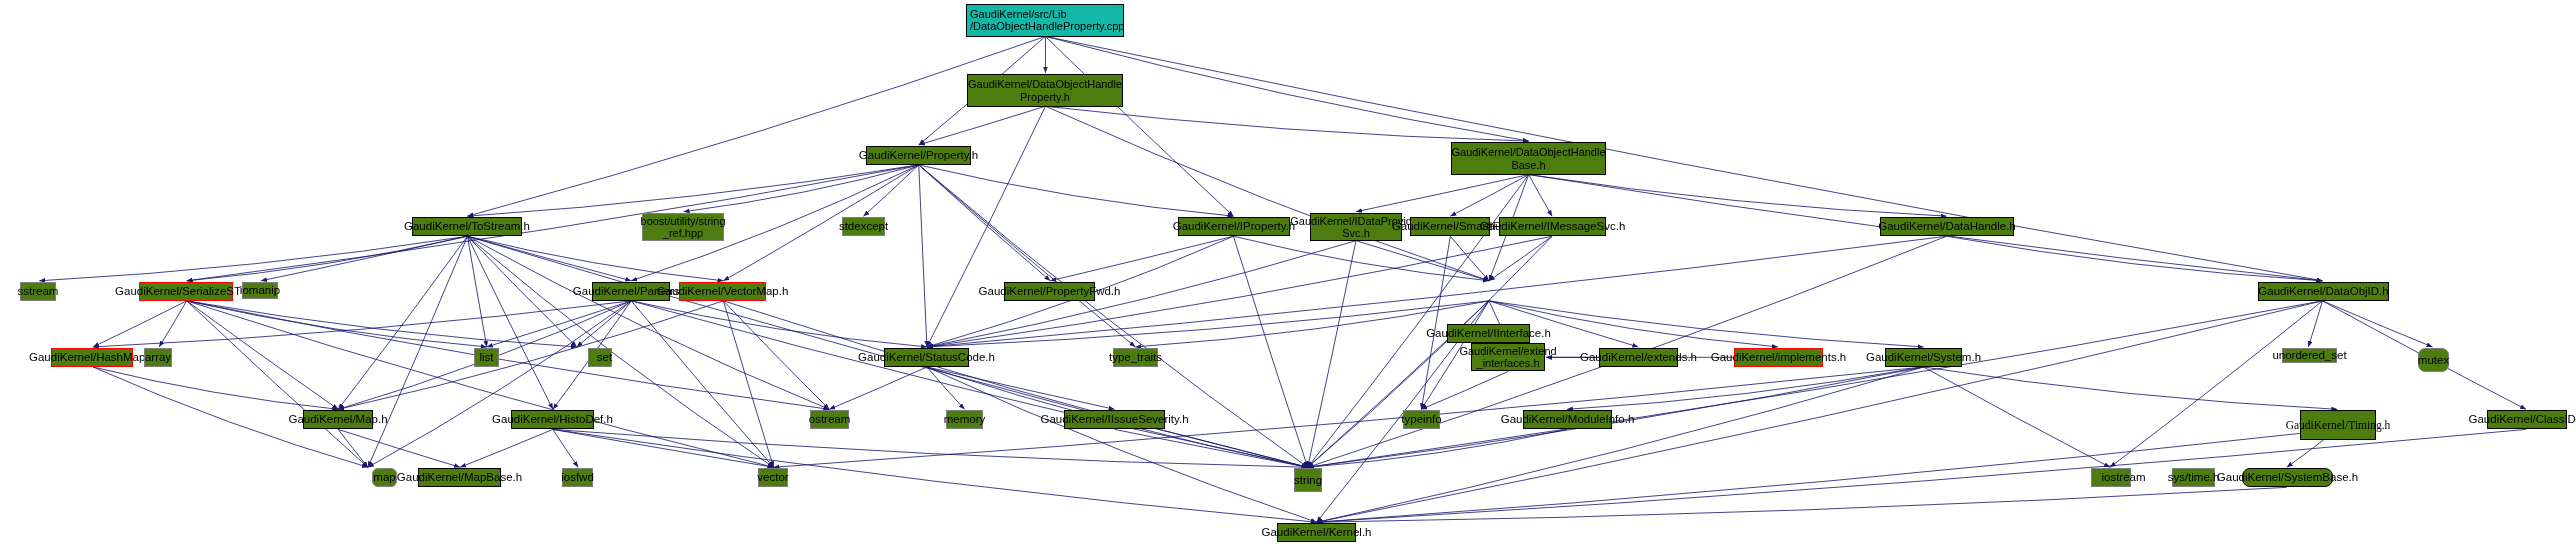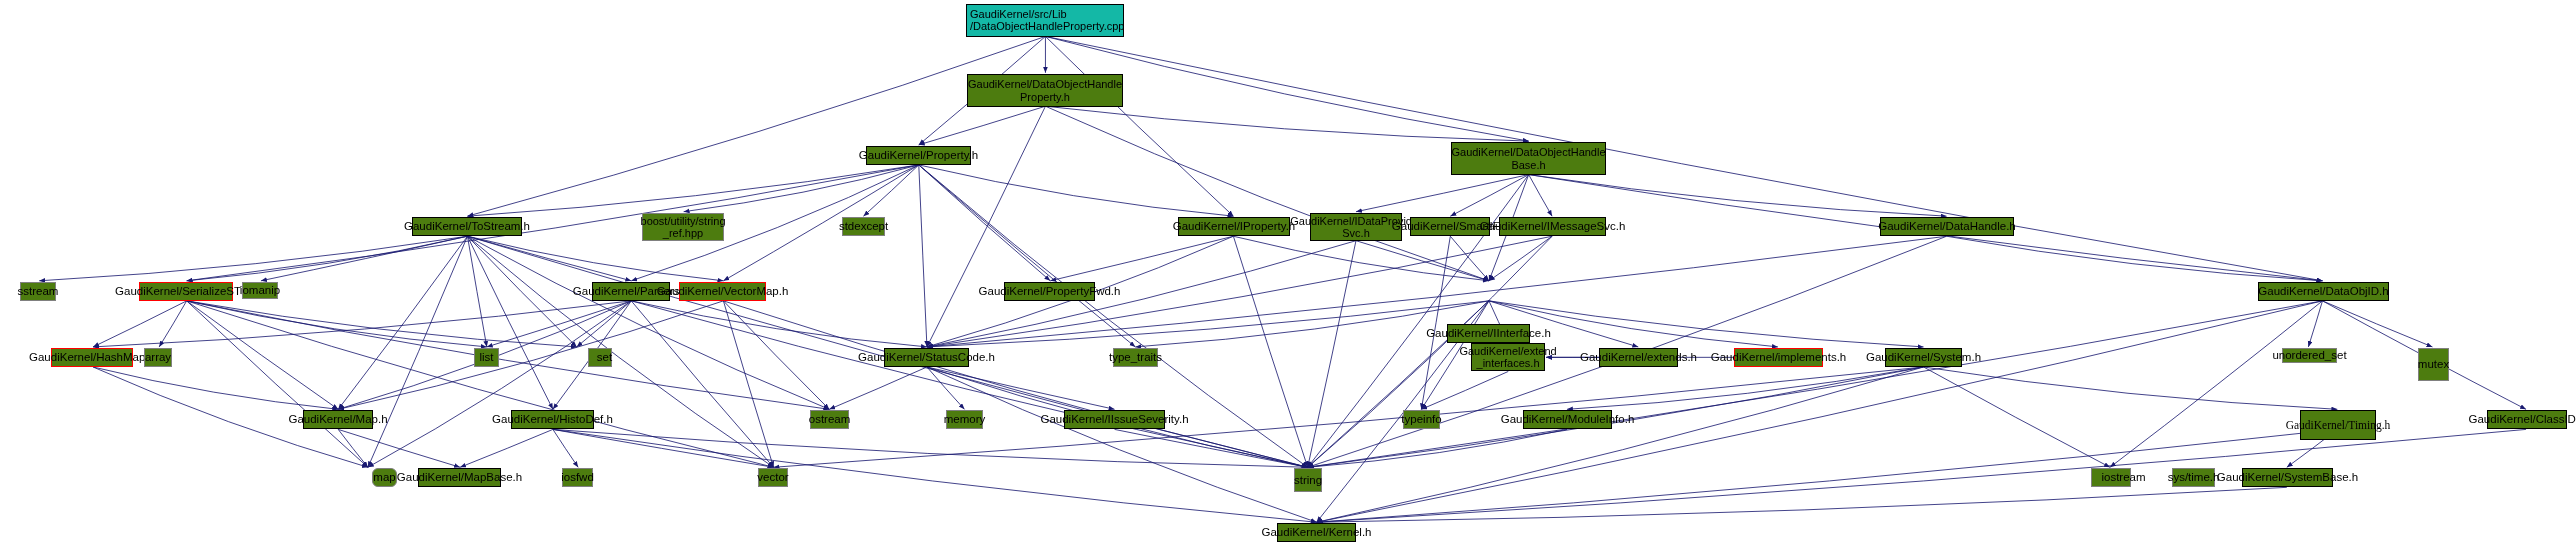--- a/index.html
+++ b/index.html
@@ -180,34 +180,34 @@
       <div class="node" style="left: 474px; top: 348px; width: 25px; height: 19.3px;">list</div>
       <div class="node" style="left: 588px; top: 348px; width: 24px; height: 19.3px; padding-left: 12px;">set</div>
       <div class="node lib" style="left: 884px; top: 348px; width: 85px; height: 19.3px;">GaudiKernel/StatusCode.h</div>
       <div class="node" style="left: 1113px; top: 348px; width: 45px; height: 19.3px;">type_traits</div>
       <div class="node lib" style="left: 1471px; top: 343px; width: 74px; height: 28px; font-size: 11px;">GaudiKernel/extend
 _interfaces.h</div>
       <div class="node lib" style="left: 1599px; top: 348px; width: 79px; height: 19.3px;">GaudiKernel/extends.h</div>
       <div class="node red" style="left: 1734px; top: 348px; width: 89px; height: 19.3px;">GaudiKernel/implements.h</div>
       <div class="node lib" style="left: 1885px; top: 348px; width: 77px; height: 19.3px;">GaudiKernel/System.h</div>
       <div class="node" style="left: 2282px; top: 348px; width: 55px; height: 15px;">unordered_set</div>
-      <div class="node" style="left: 2418px; top: 348px; width: 31px; height: 33px;">mutex</div>
+      <div class="node" style="left: 2418px; top: 348px; width: 31px; height: 24px; border-radius: 7px;">mutex</div>
       <div class="node lib" style="left: 303px; top: 410px; width: 70px; height: 19.3px;">GaudiKernel/Map.h</div>
       <div class="node lib" style="left: 511px; top: 410px; width: 83px; height: 19.3px;">GaudiKernel/HistoDef.h</div>
       <div class="node" style="left: 810px; top: 410px; width: 39px; height: 19.3px;">ostream</div>
       <div class="node" style="left: 946px; top: 410px; width: 37px; height: 19.3px;">memory</div>
       <div class="node lib" style="left: 1064px; top: 410px; width: 101px; height: 19.3px;">GaudiKernel/IIssueSeverity.h</div>
       <div class="node" style="left: 1403px; top: 410px; width: 37px; height: 19.3px;">typeinfo</div>
       <div class="node lib" style="left: 1523px; top: 410px; width: 89px; height: 19.3px;">GaudiKernel/ModuleInfo.h</div>
       <div class="node lib" style="left: 2300px; top: 410px; width: 76px; height: 30px; font-family: Liberation Serif, serif;">GaudiKernel/Timing.h</div>
       <div class="node lib" style="left: 2487px; top: 410px; width: 80px; height: 19.3px;">GaudiKernel/ClassID.h</div>
       <div class="node" style="left: 372px; top: 468px; width: 25px; height: 19.3px; border-radius: 6px;">map</div>
       <div class="node lib" style="left: 418px; top: 468px; width: 83px; height: 19.3px;">GaudiKernel/MapBase.h</div>
       <div class="node" style="left: 562px; top: 468px; width: 31px; height: 19.3px;">iosfwd</div>
       <div class="node" style="left: 758px; top: 468px; width: 30px; height: 19.3px;">vector</div>
       <div class="node" style="left: 1294px; top: 468px; width: 28px; height: 24px;">string</div>
       <div class="node" style="left: 2091px; top: 468px; width: 40px; height: 19.3px; padding-left: 28px;">iostream</div>
       <div class="node" style="left: 2172px; top: 468px; width: 43px; height: 19.3px;">sys/time.h</div>
-      <div class="node lib" style="left: 2242px; top: 468px; width: 91px; height: 19.3px;">GaudiKernel/SystemBase.h</div>
+      <div class="node lib" style="left: 2242px; top: 468px; width: 91px; height: 19.3px; border-radius: 8px;">GaudiKernel/SystemBase.h</div>
       <div class="node lib" style="left: 1277px; top: 523px; width: 79px; height: 19.3px;">GaudiKernel/Kernel.h</div>
     </div>
 </div>
 
 
 </body></html>

